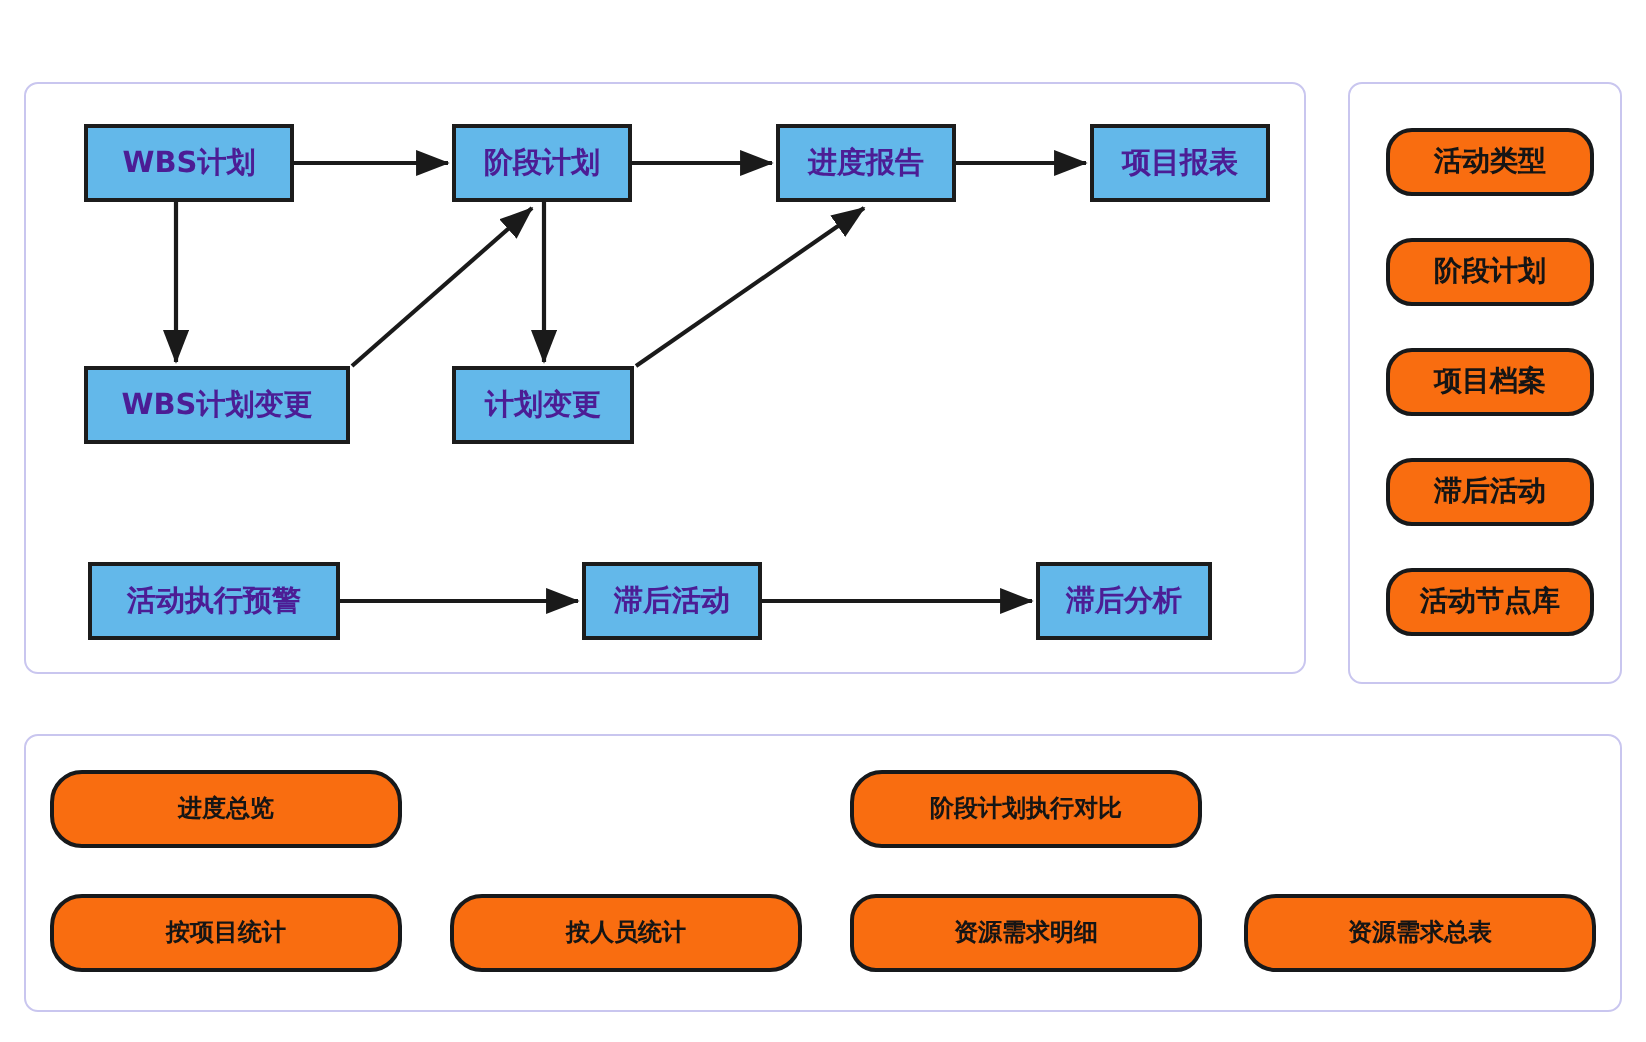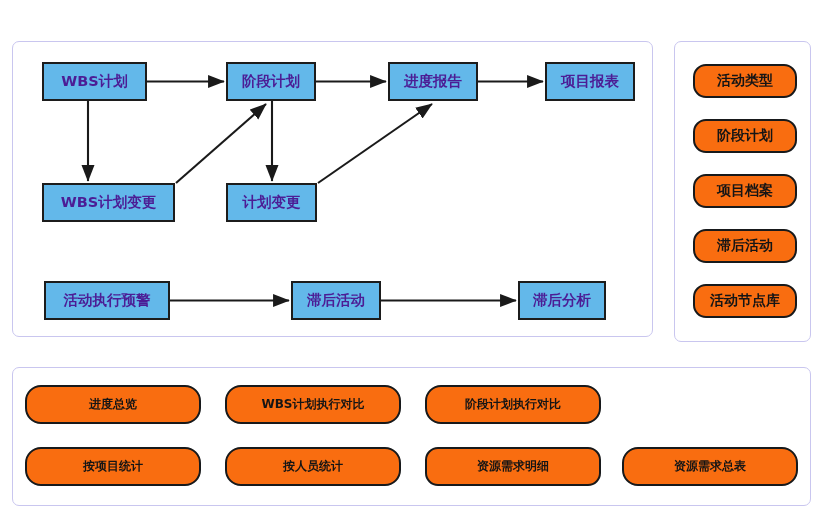--- a/index.html
+++ b/index.html
@@ -148,21 +148,20 @@
 
   <div class="pill module" style="top: 64px;">活动类型</div>
   <div class="pill module" style="top: 119px;">阶段计划</div>
   <div class="pill module" style="top: 174px;">项目档案</div>
   <div class="pill module" style="top: 229px;">滞后活动</div>
   <div class="pill module" style="top: 284px;">活动节点库</div>
 
   <div class="panel" id="panel-reports"></div>
 
   <div class="pill report" style="left: 25px; top: 385px;">进度总览</div>
-  <div class="pill report" style="left: 225px; top: 385px;">WBS计划执行对比</div>
   <div class="pill report" style="left: 425px; top: 385px;">阶段计划执行对比</div>
 
   <div class="pill report" style="left: 25px; top: 447px;">按项目统计</div>
   <div class="pill report" style="left: 225px; top: 447px;">按人员统计</div>
   <div class="pill report" style="left: 425px; top: 447px; border-radius: 13px;">资源需求明细</div>
   <div class="pill report" style="left: 622px; top: 447px;">资源需求总表</div>
 
 </div>
 
 </body></html>

